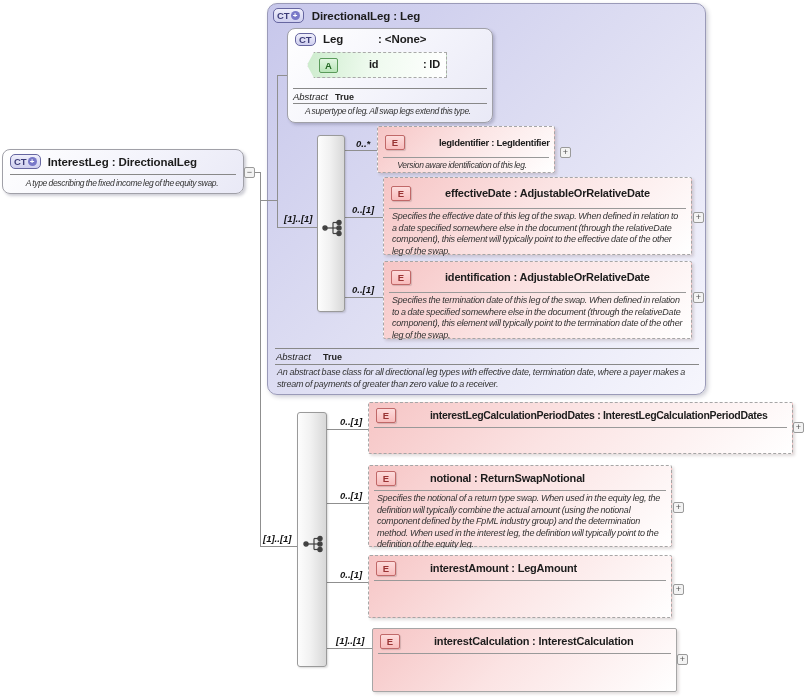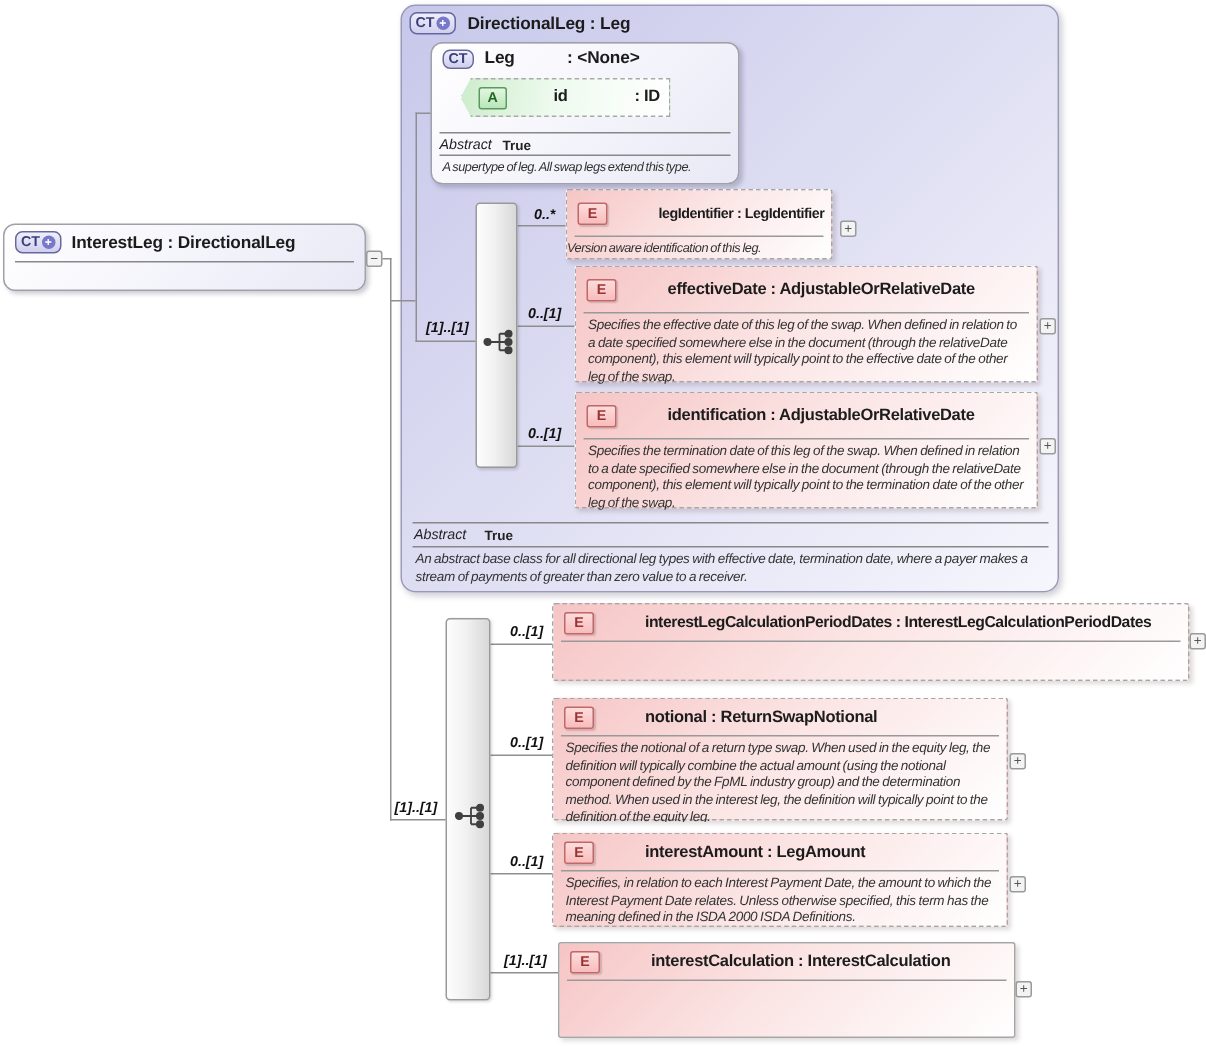--- a/index.html
+++ b/index.html
@@ -20,21 +20,21 @@
       box-shadow:2px 2px 3px rgba(90,60,60,.18);}
   .el.solid{border-style:solid;}
   .el-head{display:flex;align-items:center;height:24px;padding-left:7px;gap:6px;}
   .el-head.hd-lg{height:30px;}
   .t{font-weight:bold;font-size:11px;letter-spacing:-0.2px;color:#1c1c1c;white-space:nowrap;overflow:hidden;padding-left:28px;}
   .t-sm{font-size:10.5px;letter-spacing:-0.3px;}
   .t-xs{font-size:9.5px;letter-spacing:-0.3px;}
   .sep{border-top:1px solid #999;margin:0 5px;}
   .desc{font-style:italic;font-size:9px;line-height:11.5px;color:#333;
         padding:2px 8px 0 8px;letter-spacing:-0.2px;word-spacing:-0.5px;overflow:hidden;}
-  .desc-nw{white-space:nowrap;font-size:8.5px;letter-spacing:-0.3px;word-spacing:-0.6px;}
+  .desc-nw{white-space:nowrap;font-size:8.5px;letter-spacing:-0.3px;word-spacing:-0.6px;text-align:center;}
   
   .badge-ct{display:inline-flex;align-items:center;height:13px;padding:0 3px;border:1px solid #6666a0;
             border-radius:5px;background:linear-gradient(#efeffb,#cfcfef);color:#3c3c78;
             font-weight:bold;font-size:9.5px;line-height:12px;}
   .plus-dot{display:inline-block;width:9px;height:9px;margin-left:1px;border-radius:50%;
             background:#7878c8;color:#fff;font-weight:bold;font-size:8px;line-height:9px;text-align:center;}
   .badge-e{display:inline-flex;align-items:center;justify-content:center;width:18px;height:13px;
            border:1px solid #c06868;border-radius:2px;background:linear-gradient(#fddcdc,#f8bcbc);
            color:#993333;font-weight:bold;font-size:9.5px;box-shadow:1px 1px 1px rgba(0,0,0,.15);}
   .badge-a{display:inline-flex;align-items:center;justify-content:center;width:17px;height:13px;
@@ -92,20 +92,21 @@
 
   <div class="abs ctbox" style="left:2px;top:149px;width:242px;height:45px;"></div>
   <div class="abs" style="left:10px;top:154px;display:flex;align-items:center;gap:7px;">
     <span class="badge-ct">
         <span>CT</span>
         <span class="plus-dot">+</span>
       </span>
     <span class="cthead-title">InterestLeg : DirectionalLeg</span>
   </div>
   <div class="abs" style="left:10px;top:174px;width:226px;border-top:1px solid #888;"></div>
+  <div class="abs desc desc-nw" style="left:4px;top:176px;width:236px;">A type describing the fixed income leg of the equity swap.</div>
 
   <div class="abs pm" style="left:244px;top:167px;">−</div>
 
   <div class="line" style="left:255px;top:172px;width:6px;height:1px;"></div>
   <div class="line" style="left:260px;top:172px;width:1px;height:375px;"></div>
   <div class="line" style="left:260px;top:200px;width:17px;height:1px;"></div>
   <div class="line" style="left:277px;top:75px;width:1px;height:153px;"></div>
   <div class="line" style="left:277px;top:75px;width:10px;height:1px;"></div>
   <div class="line" style="left:277px;top:227px;width:40px;height:1px;"></div>
   <div class="line" style="left:260px;top:546px;width:37px;height:1px;"></div>
@@ -208,21 +209,20 @@
     <div class="desc" style="height:55px;">Specifies the notional of a return type swap. When used in the equity leg, the definition will typically combine the actual amount (using the notional component defined by the FpML industry group) and the determination method. When used in the interest leg, the definition will typically point to the definition of the equity leg.</div>
   </div>
   <div class="abs pm" style="left:673px;top:502px;">+</div>
 
   <div class="abs el" style="left:368px;top:555px;width:304px;height:63px;">
     <div class="el-head">
       <span class="badge-e">E</span>
       <span class="t">interestAmount : LegAmount</span>
     </div>
     <div class="sep"></div>
-    <div class="desc" style="height:36px;">Specifies, in relation to each Interest Payment Date, the amount to which the Interest Payment Date relates. Unless otherwise specified, this term has the meaning defined in the ISDA 2000 ISDA Definitions.</div>
   </div>
   <div class="abs pm" style="left:673px;top:584px;">+</div>
 
   <div class="abs el solid" style="left:372px;top:628px;width:305px;height:64px;">
     <div class="el-head">
       <span class="badge-e">E</span>
       <span class="t">interestCalculation : InterestCalculation</span>
     </div>
     <div class="sep"></div>
   </div>

